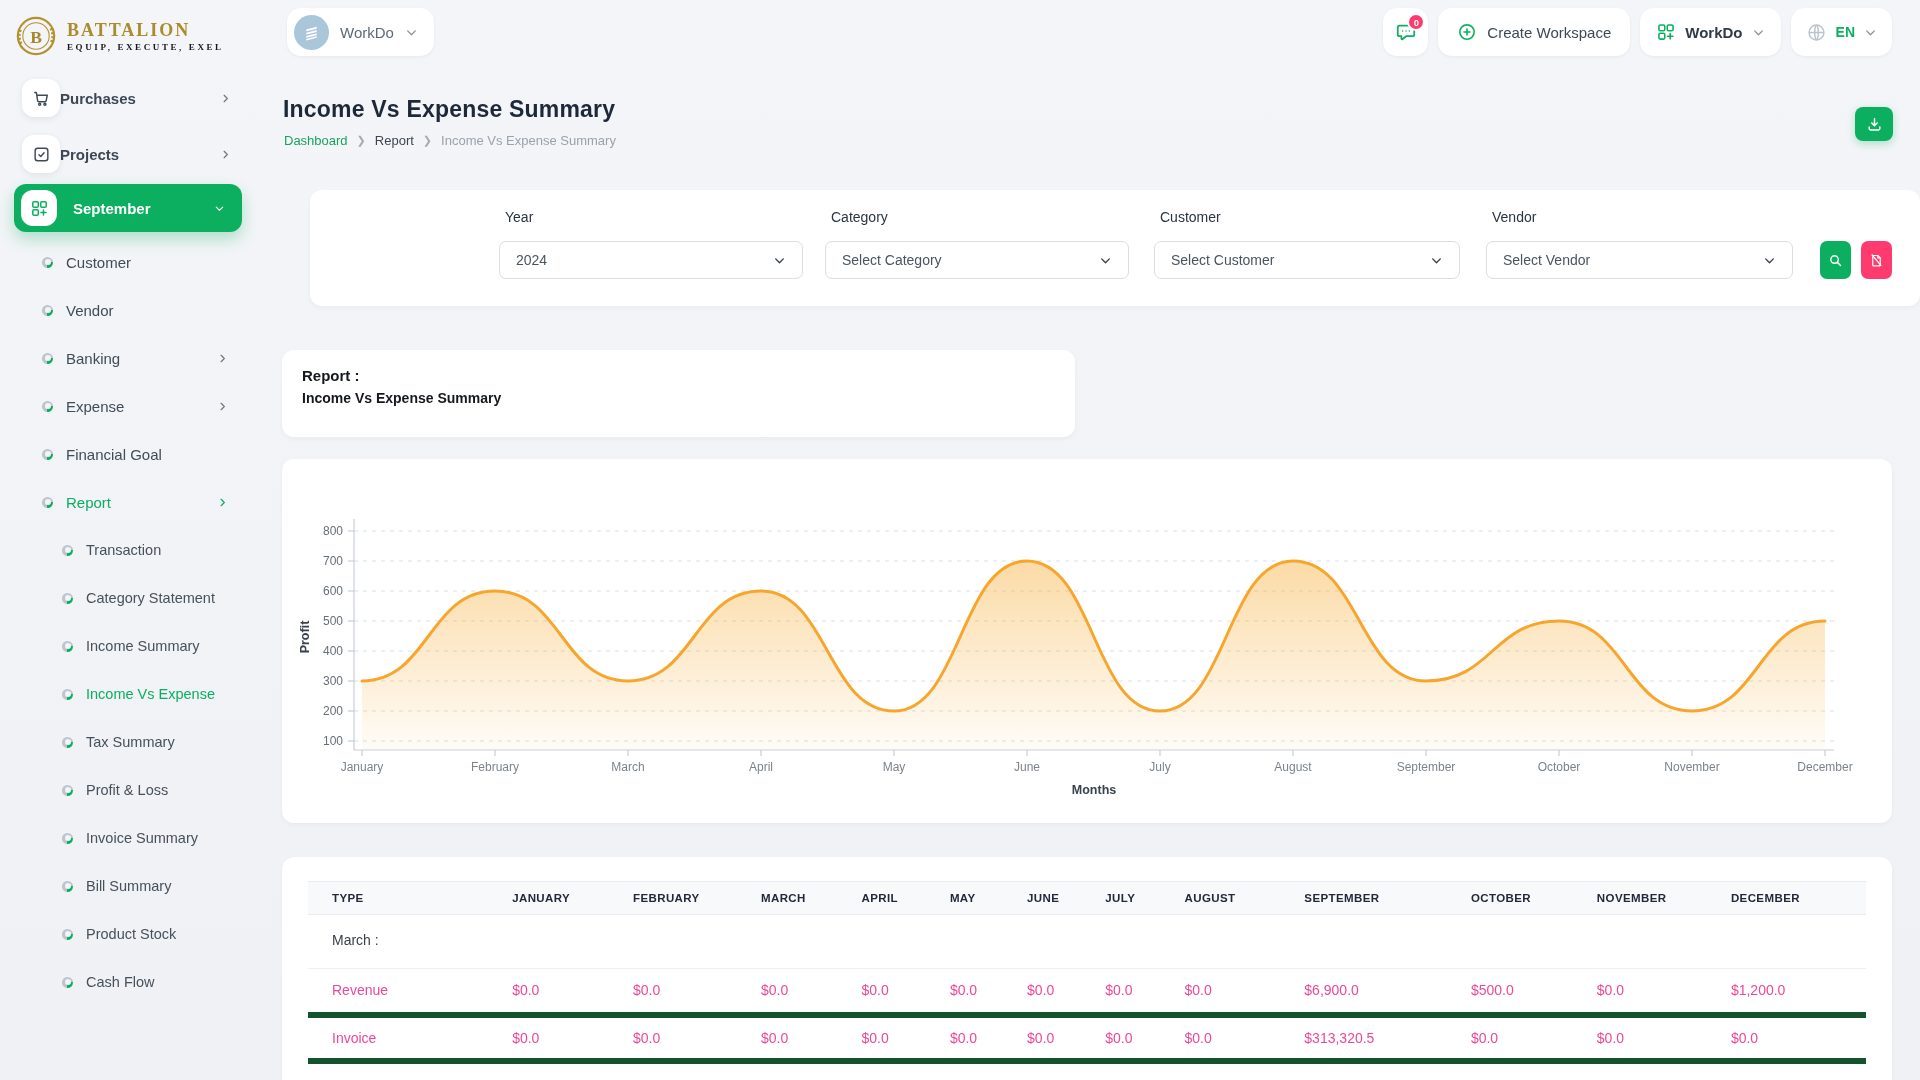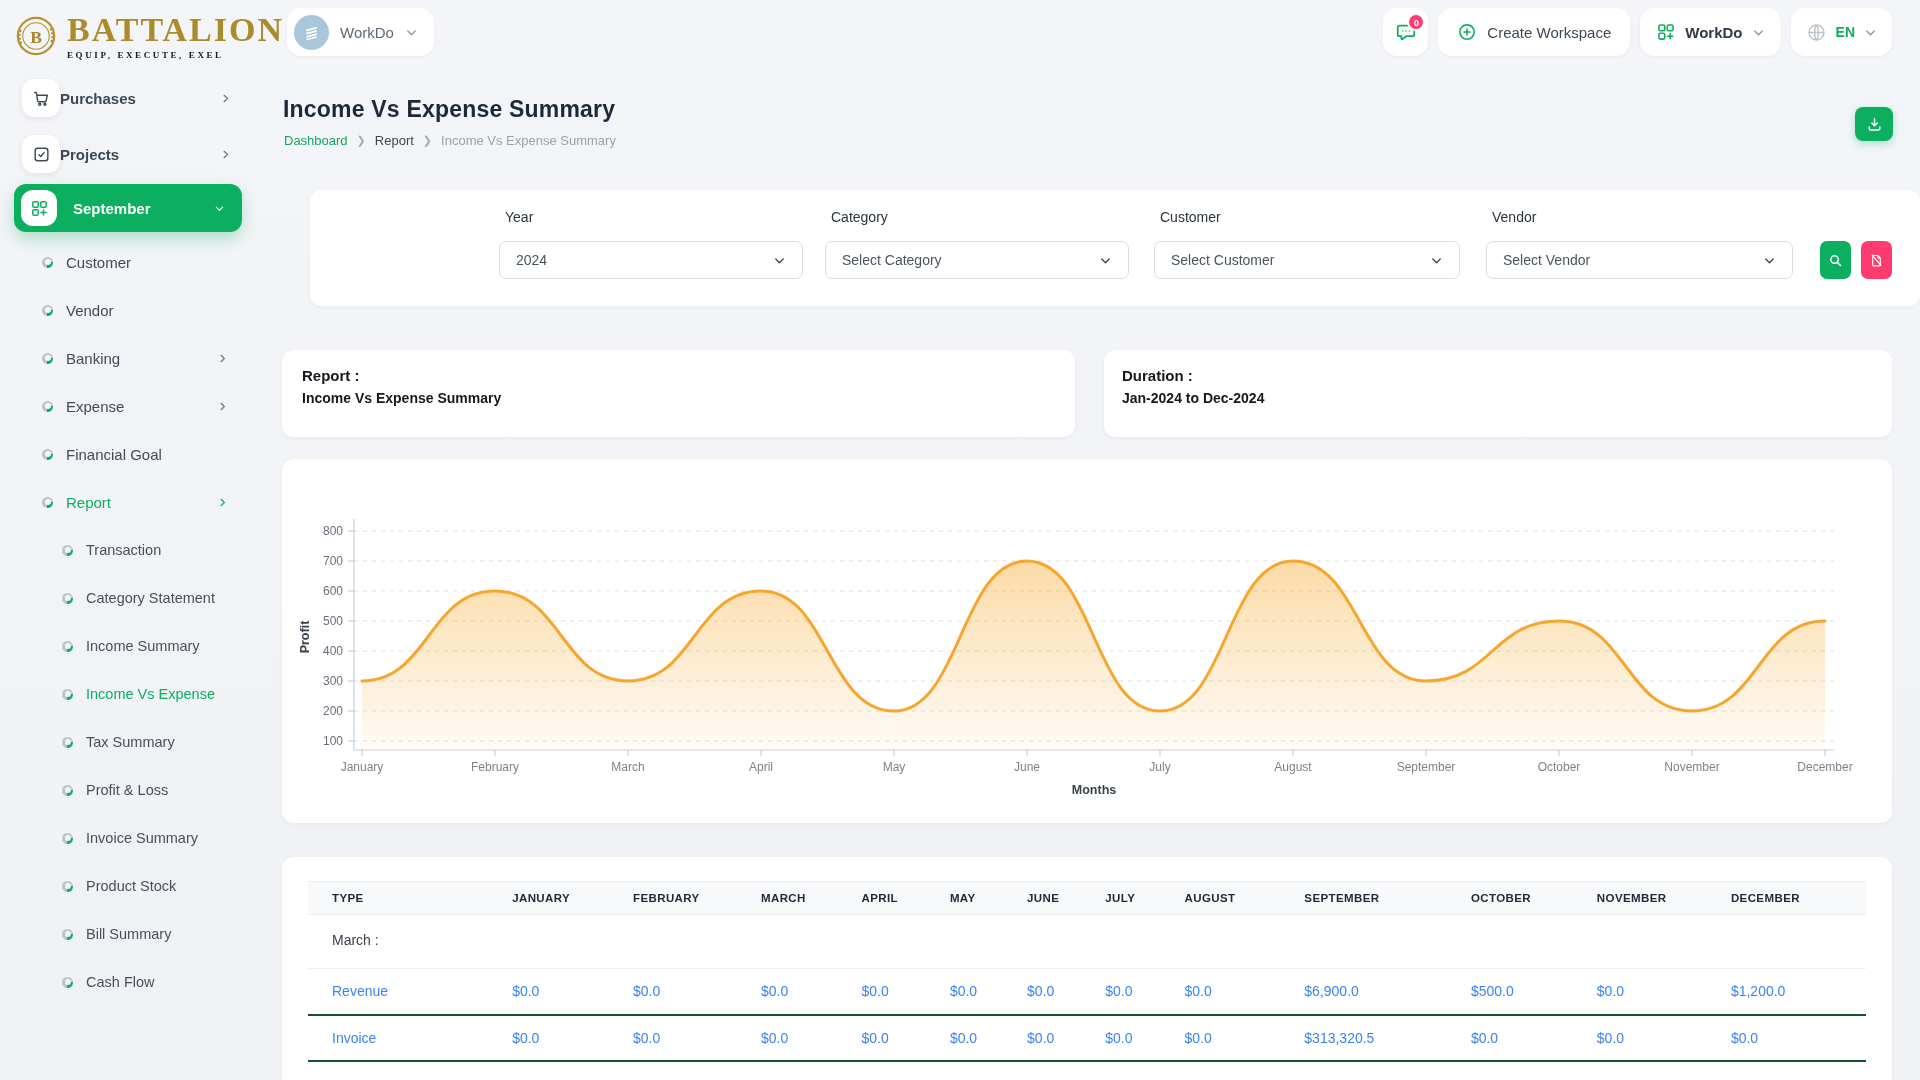--- a/index.html
+++ b/index.html
@@ -3,21 +3,21 @@
 <meta charset="utf-8">
 <style>
   * { margin:0; padding:0; box-sizing:border-box; }
   html,body { width:1920px; height:1080px; overflow:hidden; }
   body { font-family:"Liberation Sans","DejaVu Sans",sans-serif; background:linear-gradient(180deg,#f4f5f8 0%,#eff1f5 100%); color:#333; }
   #app { position:relative; width:1920px; height:1080px; }
 
   
   .logo { position:absolute; left:14px; top:10px; width:250px; height:52px; display:flex; align-items:center; gap:9px; }
   .logo-emblem { width:44px; height:44px; flex:0 0 auto; }
-  .logo-name { font-family:"Liberation Serif","DejaVu Serif",serif; font-size:34px; font-weight:bold; color:#ab8c2d; letter-spacing:2px; line-height:1; }
+  .logo-name { font-family:"Liberation Serif","DejaVu Serif",serif; font-size:18px; font-weight:bold; color:#ab8c2d; letter-spacing:2px; line-height:1; }
   .logo-tag { font-family:"Liberation Serif","DejaVu Serif",serif; font-size:9px; font-weight:bold; color:#17181c; letter-spacing:2.6px; margin-top:3px; }
 
   
   .pill { background:#fff; border-radius:14px; box-shadow:0 1px 3px rgba(25,39,52,.06); display:flex; align-items:center; height:48px; }
   .ws-pill { position:absolute; left:287px; top:8px; padding:0 16px 0 7px; gap:11px; }
   .ws-avatar { width:35px; height:35px; border-radius:50%; background:#a9c6da; display:flex; align-items:center; justify-content:center; }
   .ws-avatar svg { width:21px; height:21px; }
   .ws-label { font-size:15px; color:#5d6a76; font-weight:500; }
   .topbar-right { position:absolute; right:28px; top:8px; display:flex; gap:10px; }
   .chat-pill { width:45px; justify-content:center; position:relative; }
@@ -85,21 +85,21 @@
   .info-title { font-size:15px; font-weight:600; color:#15181d; }
   .info-value { margin-top:6px; font-size:14px; font-weight:bold; color:#15181d; }
 
   .chart-card { left:282px; top:459px; width:1610px; height:364px; }
   .chart-mount { position:absolute; left:0; top:12px; width:1610px; height:340px; }
 
   .table-card { left:282px; top:857px; width:1610px; height:400px; padding:24px 26px; overflow:hidden; }
   table.report-table { width:100%; border-collapse:collapse; table-layout:fixed; }
   .report-table th { height:33px; background:#f7f9fb; border-top:1px solid #e8ecf0; border-bottom:1px solid #e8ecf0; font-size:11.5px; letter-spacing:.4px; color:#23293a; font-weight:bold; text-align:left; padding:0 6px 0 0; }
   .report-table th:first-child { padding-left:24px; }
-  .report-table td { font-size:14px; color:#3b82f6; text-align:left; padding:0 6px 0 0; border-bottom:2px solid #14532d; height:46px; vertical-align:middle; }
+  .report-table td { font-size:14px; color:#ec4899; text-align:left; padding:0 6px 0 0; border-bottom:6px solid #14532d; height:46px; vertical-align:middle; }
   .report-table td:first-child { padding-left:24px; }
   .report-table tr.row-group td { height:54px; vertical-align:top; padding-top:17px; color:#3a3f4a; border-bottom:1px solid #eef1f4; }
 </style>
 </head>
 <body>
 
 <div id="app">
 
   <div class="logo">
     <svg class="logo-emblem" viewBox="0 0 40 40">
@@ -281,25 +281,25 @@
       <div class="sb-item lvl2">
         <span class="dot"></span>
         <span class="sb-label">Profit &amp; Loss</span>
       </div>
       <div class="sb-item lvl2">
         <span class="dot"></span>
         <span class="sb-label">Invoice Summary</span>
       </div>
       <div class="sb-item lvl2">
         <span class="dot"></span>
+        <span class="sb-label">Bill Summary</span>
+      </div>
+      <div class="sb-item lvl2">
+        <span class="dot"></span>
         <span class="sb-label">Product Stock</span>
-      </div>
-      <div class="sb-item lvl2">
-        <span class="dot"></span>
-        <span class="sb-label">Bill Summary</span>
       </div>
       <div class="sb-item lvl2">
         <span class="dot"></span>
         <span class="sb-label">Cash Flow</span>
       </div>
     </nav>
 
   <h1 class="page-title">Income Vs Expense Summary</h1>
   <div class="breadcrumb">
     <span class="bc-link">Dashboard</span>
@@ -363,24 +363,20 @@
           <path d="M7 4h7l4 4v11a1.6 1.6 0 0 1-1.6 1.6H7.6A1.6 1.6 0 0 1 6 19V6"></path>
           <path d="M14 4v4h4"></path>
           <path d="M5 3.2l14 16.6"></path>
         </svg>
     </div>
   </div>
 
   <div class="card info-card-1">
     <div class="info-title">Report :</div>
     <div class="info-value">Income Vs Expense Summary</div>
-  </div>
-  <div class="card info-card-2">
-    <div class="info-title">Duration :</div>
-    <div class="info-value">Jan-2024 to Dec-2024</div>
   </div>
 
   <div class="card chart-card">
     <div class="chart-mount"><svg viewBox="0 0 1610 340" width="1610" height="340">
           <defs>
             <linearGradient id="areaGrad" x1="0" y1="0" x2="0" y2="1">
               <stop offset="0" stop-color="rgba(246,168,43,0.42)"></stop>
               <stop offset="1" stop-color="rgba(246,168,43,0.04)"></stop>
             </linearGradient>
           </defs>

